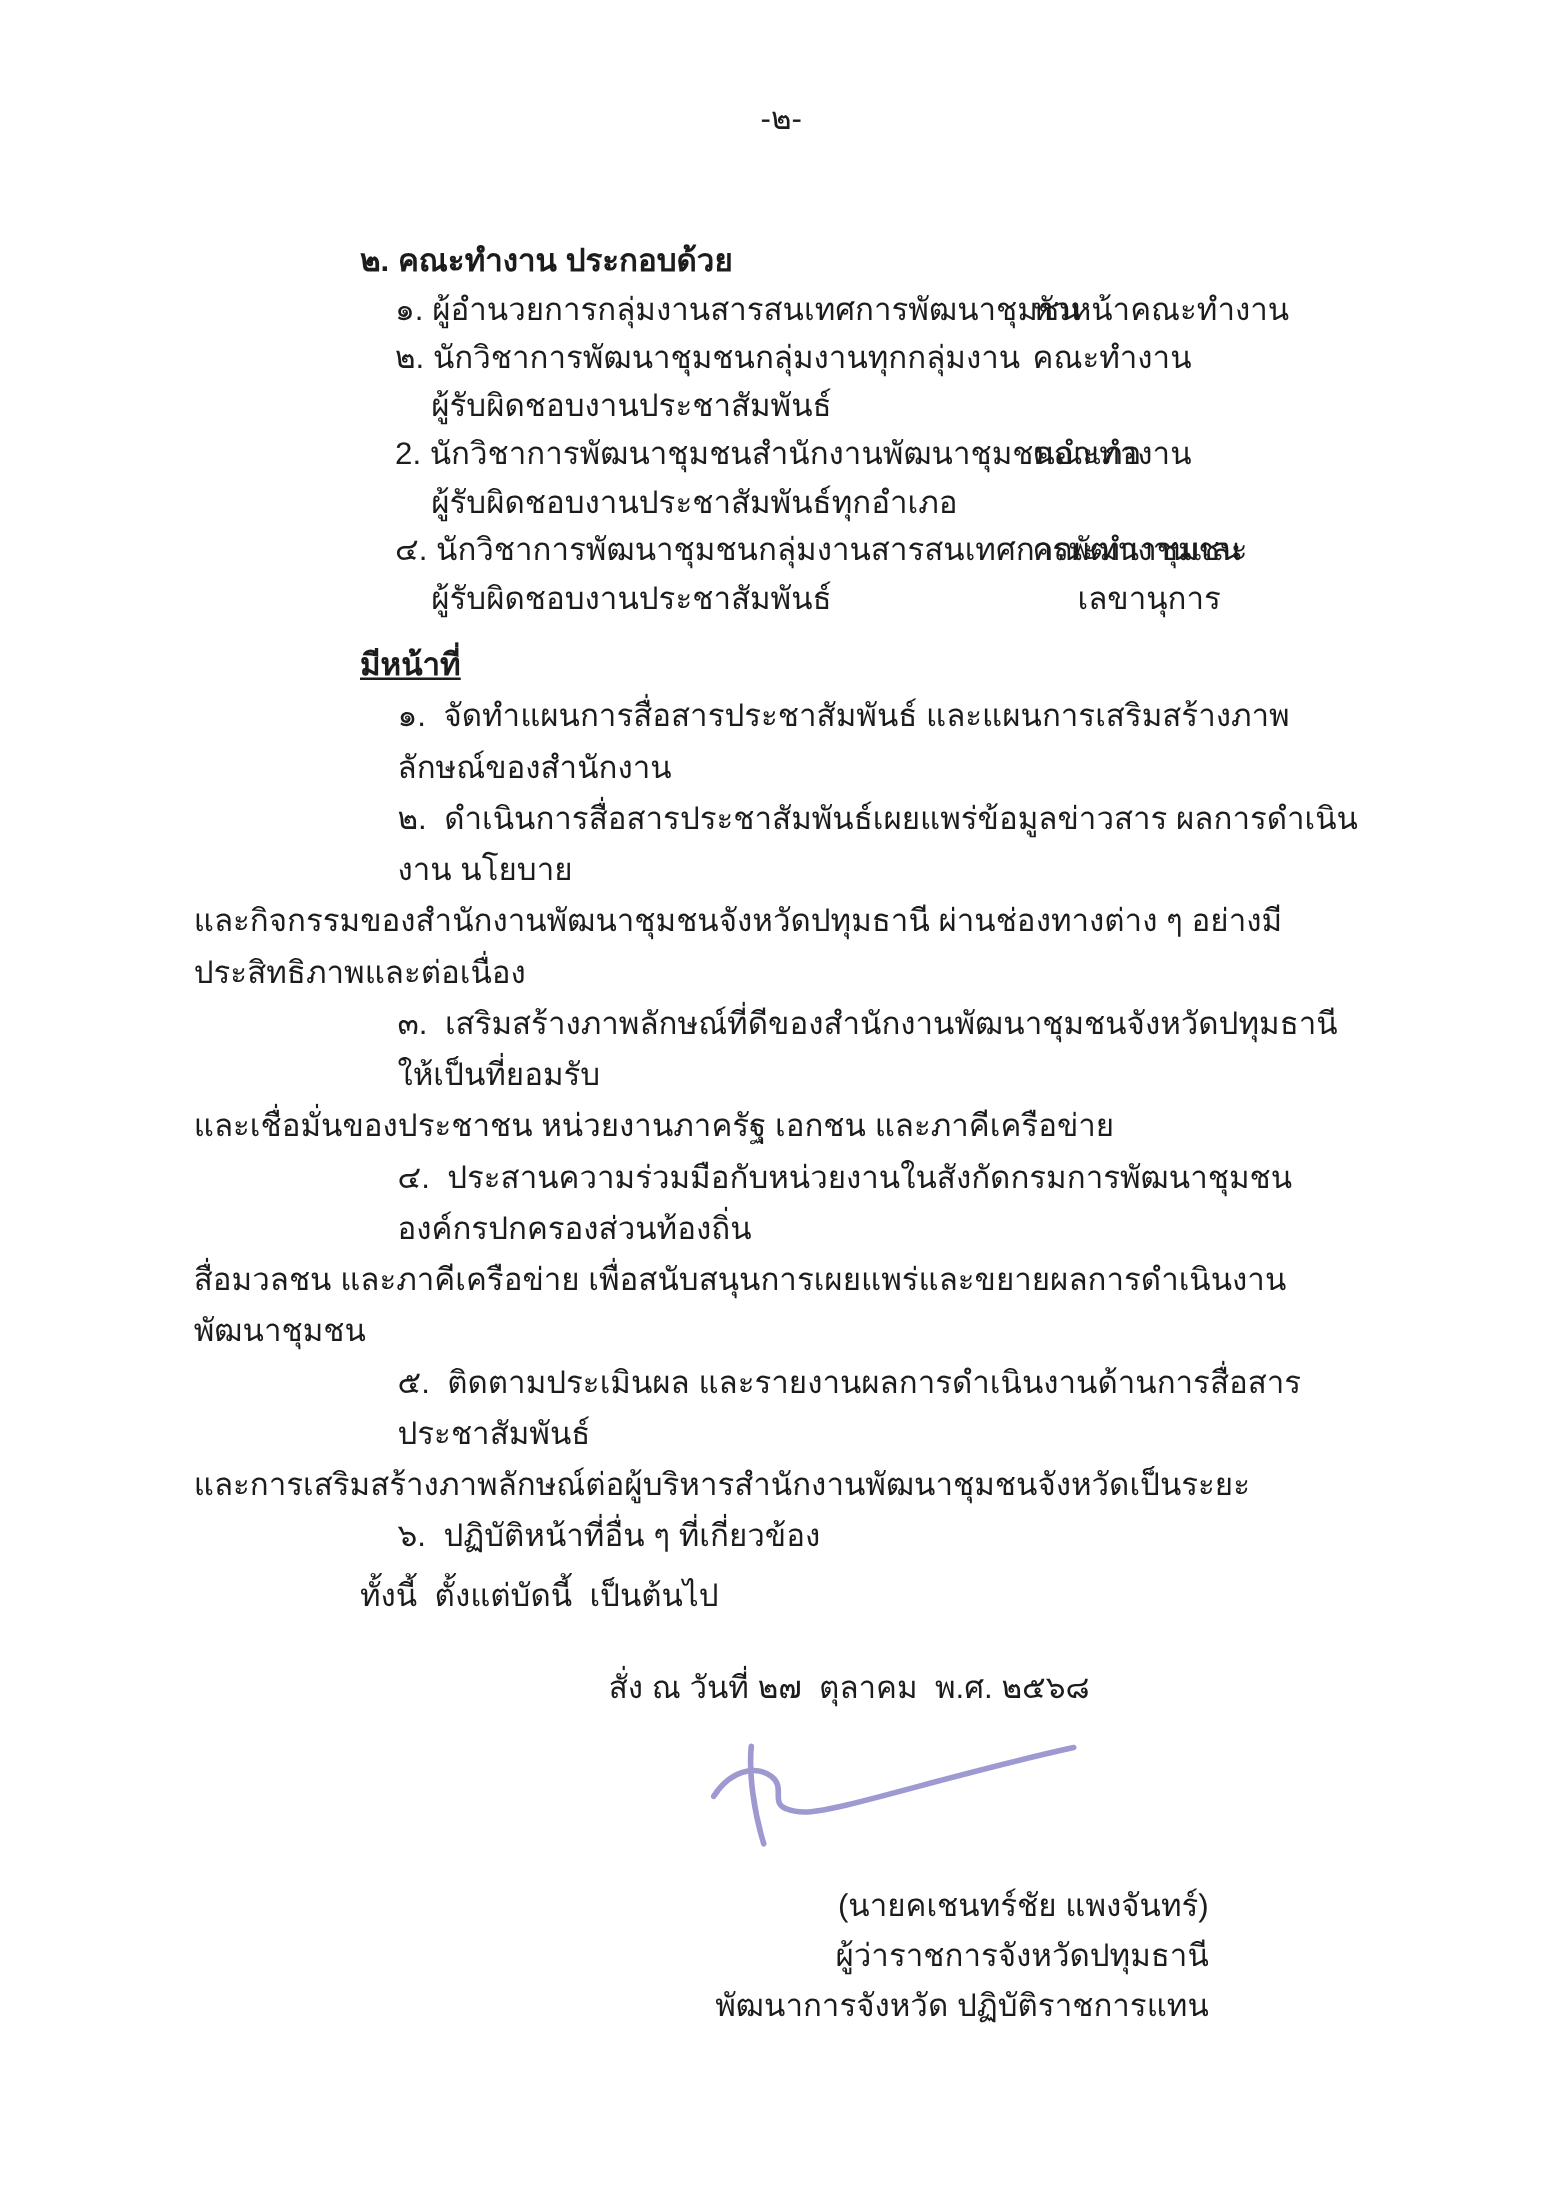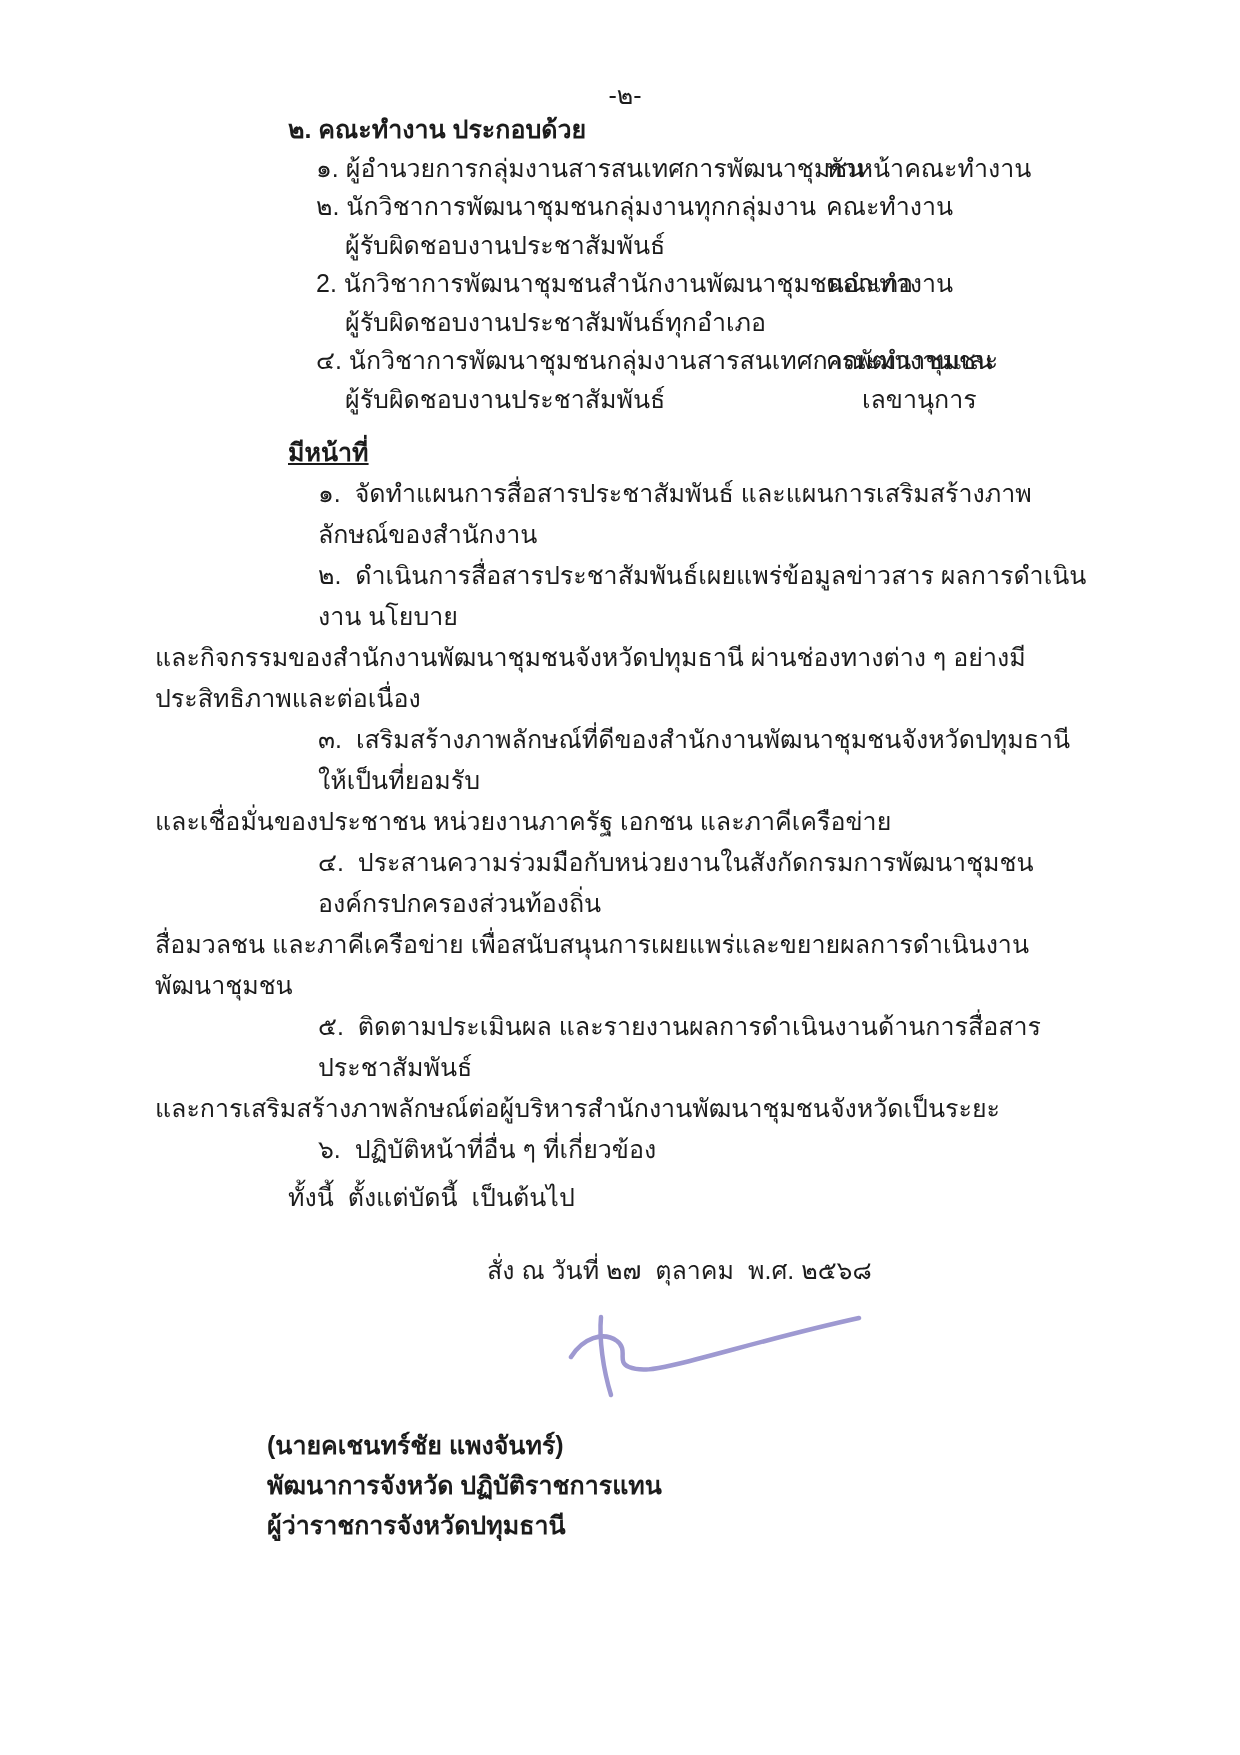--- a/index.html
+++ b/index.html
@@ -12,20 +12,21 @@
     font-family:"Liberation Sans","DejaVu Sans",sans-serif;
     font-size:25px;
     line-height:38.5px;
     box-sizing:border-box;
     padding:80px 145px 0 155px;
     overflow:hidden;
   }
   .page-number{ text-align:center; line-height:30px; }
   .sec-heading{
     padding-left:133px;
+    margin-top:80px;
     font-weight:bold;
   }
   .members{ margin-left:161px; }
   .m-line{ position:relative; white-space:nowrap; }
   .m-line .role{ position:absolute; left:510px; top:0; white-space:nowrap; }
   .m-line .role2{ position:absolute; left:546px; top:0; white-space:nowrap; }
   .m-line2{ padding-left:29px; }
   .duties-heading{
     padding-left:133px;
     margin-top:14px;
@@ -44,23 +45,22 @@
   }
   .closing-date{
     padding-left:332px;
     margin-top:32px;
     line-height:41px;
     white-space:pre-wrap;
   }
   .sig-block{
     width:700px;
     margin:20px 0 0 112px;
-    text-align:left;
+    text-align:right;
     line-height:40px;
-    font-weight:bold;
   }
   .sig-svg{ display:block; margin:0 auto; transform:translateX(85px); }
   .sig-name{ margin-top:26px; }
 </style>
 </head>
 <body>
 
 <div class="page">
 
   <div class="page-number">-๒-</div>
@@ -139,17 +139,17 @@
   <div class="closing-effective">ทั้งนี้  ตั้งแต่บัดนี้  เป็นต้นไป</div>
 
   <div class="closing-date">สั่ง ณ วันที่ ๒๗  ตุลาคม  พ.ศ. ๒๕๖๘</div>
 
   <div class="sig-block">
     <svg class="sig-svg" width="330" height="88" viewBox="0 0 330 88" fill="none" xmlns="http://www.w3.org/2000/svg">
       <path d="M 64,6 C 62,28 66,58 74,84" stroke-width="4.5" stroke-linecap="round" fill="none" stroke="#9e99d1"></path>
       <path d="M 34,46 C 46,27 66,20 80,30 C 92,39 79,51 92,56 C 104,61 118,58 136,54 C 176,45 244,24 322,7" stroke-width="4.5" stroke-linecap="round" fill="none" stroke="#9e99d1"></path>
     </svg>
     <div class="sig-name">(นายคเชนทร์ชัย แพงจันทร์)</div>
+    <div>ผู้ว่าราชการจังหวัดปทุมธานี</div>
     <div>พัฒนาการจังหวัด ปฏิบัติราชการแทน</div>
-    <div>ผู้ว่าราชการจังหวัดปทุมธานี</div>
   </div>
 
 </div>
 
 </body></html>

